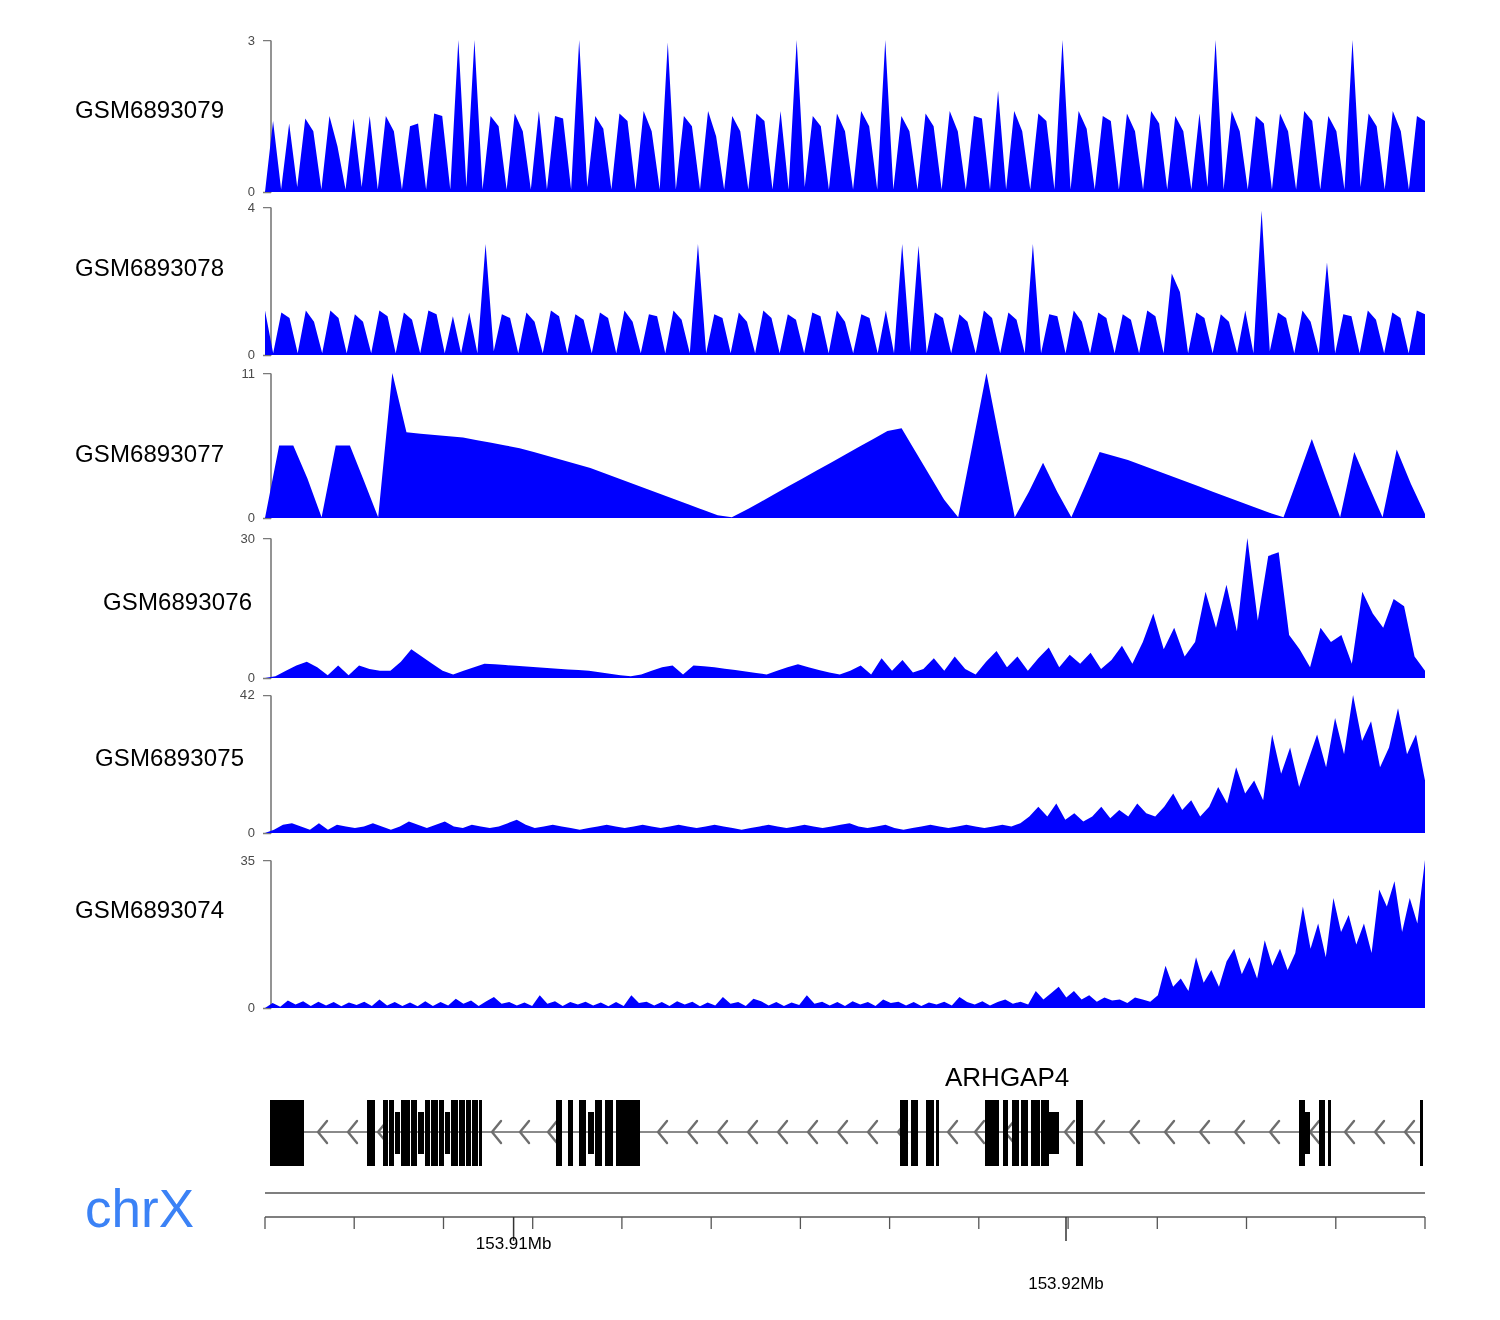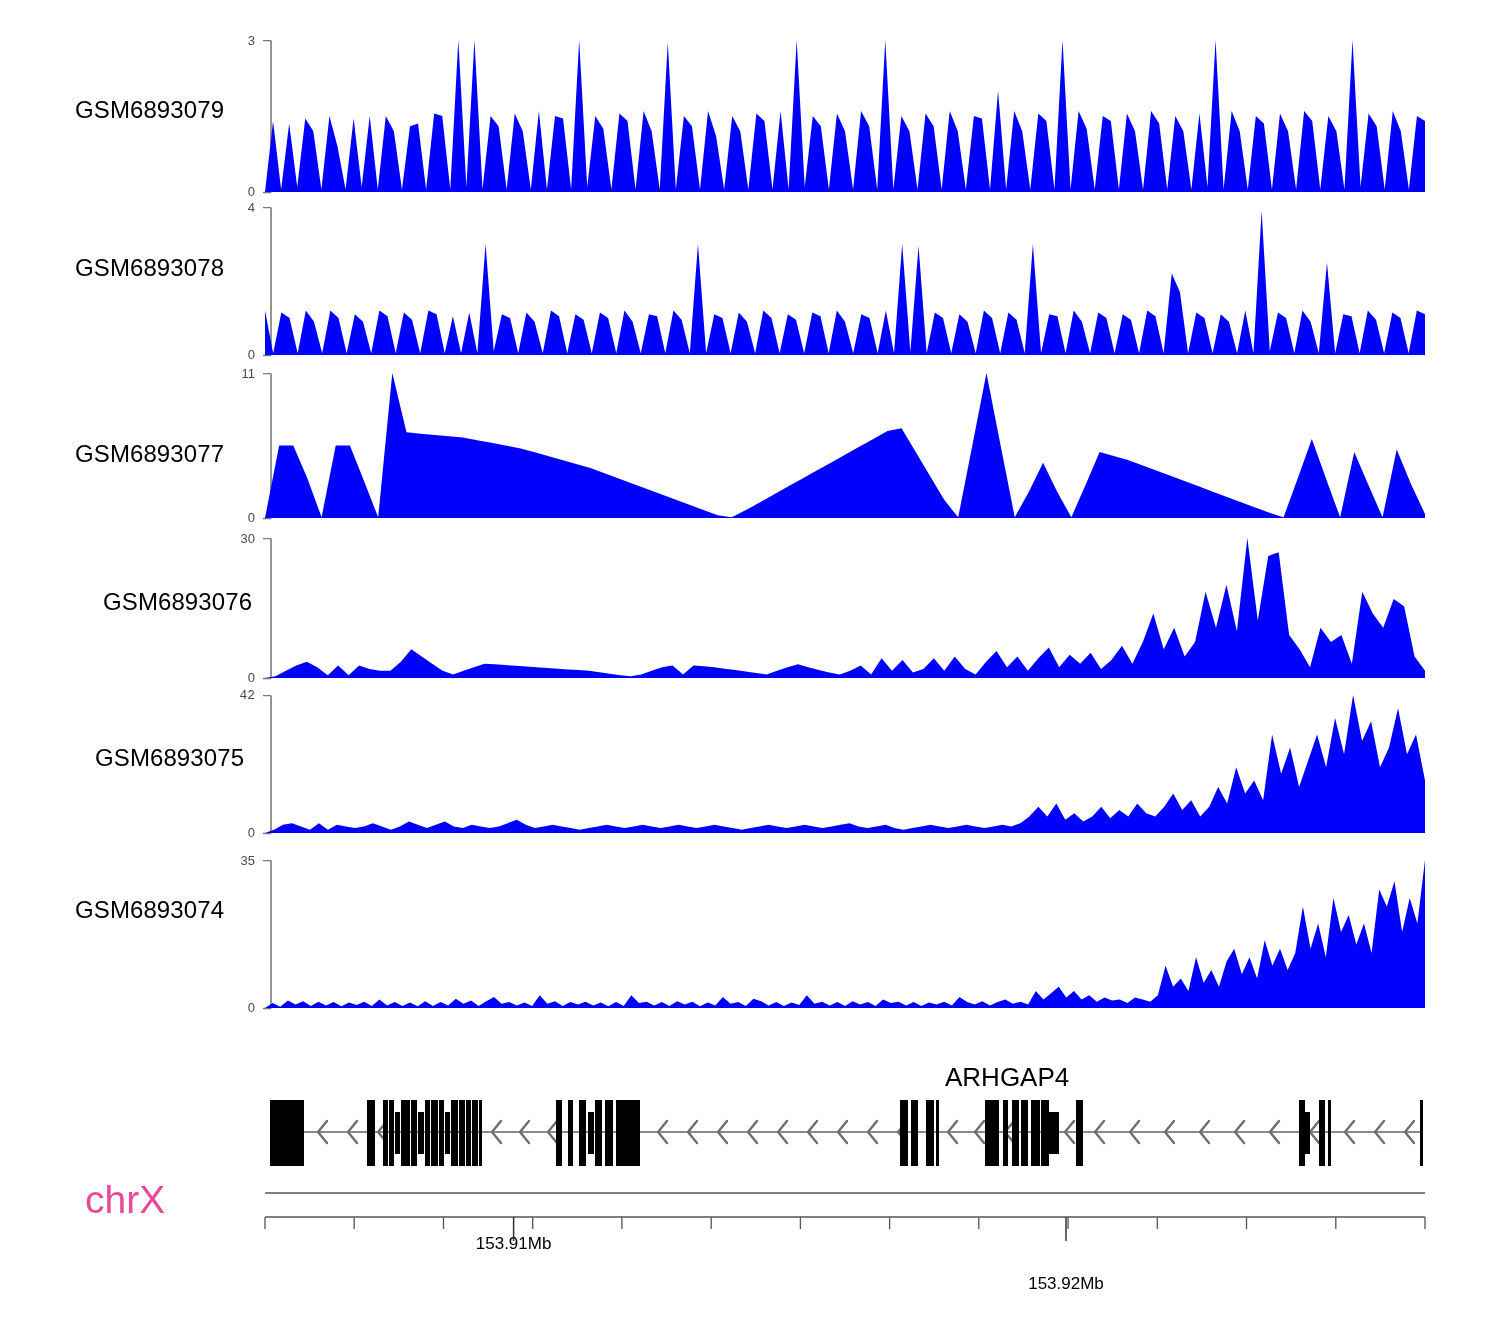--- a/index.html
+++ b/index.html
@@ -70,22 +70,22 @@
     font-size: 26px;
     color: #000000;
     white-space: nowrap;
   }
 
   
   #chrom-label {
     position: absolute;
     left: 85px;
     top: 1178px;
-    font-size: 39px;
-    color: #ec4899;
+    font-size: 53px;
+    color: #3b82f6;
     letter-spacing: 0px;
   }
   #ruler {
     position: absolute;
     left: 0;
     top: 1185px;
     width: 1500px;
     height: 70px;
   }
   .tick-label {

